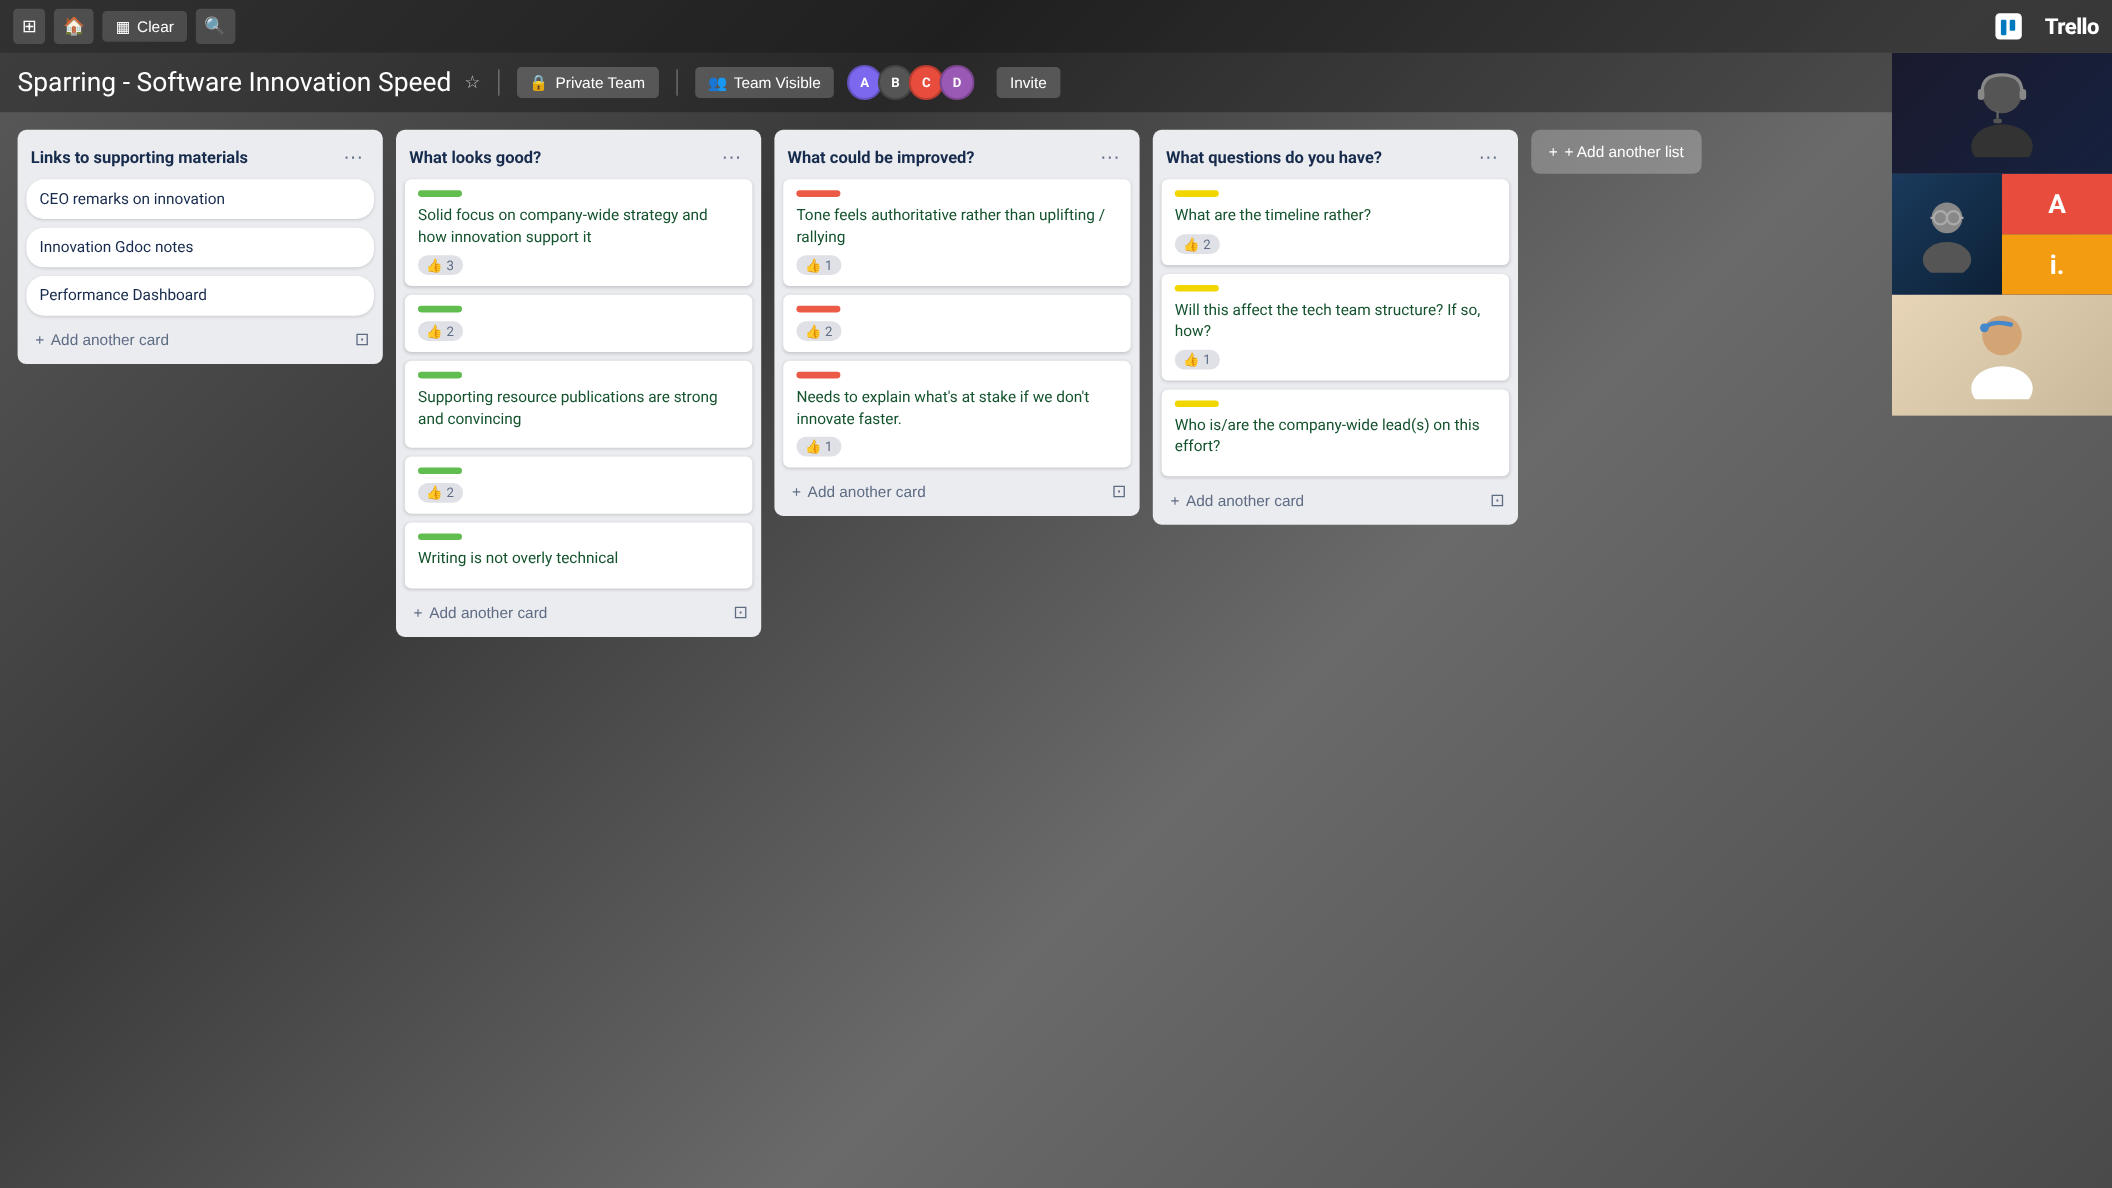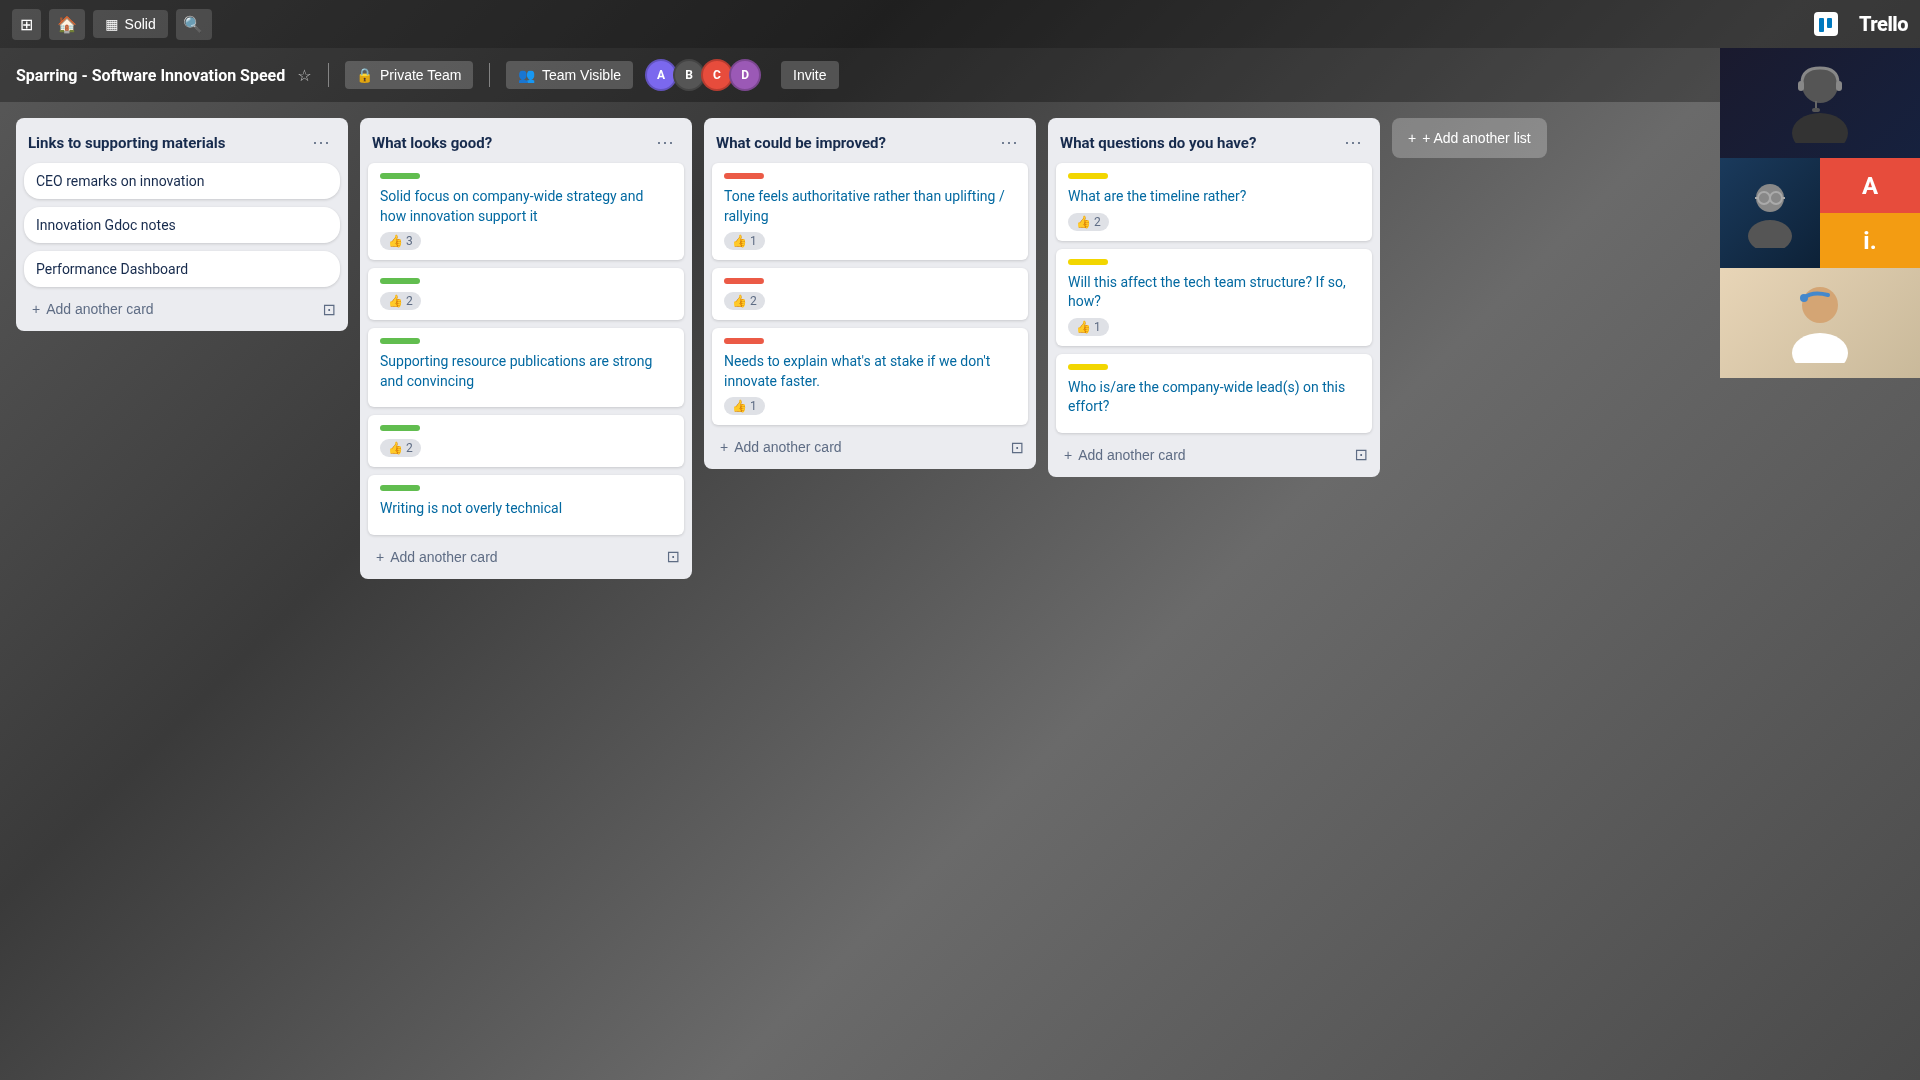--- a/index.html
+++ b/index.html
@@ -83,22 +83,22 @@
       background: rgba(0,0,0,0.3);
       height: 54px;
       display: flex;
       align-items: center;
       padding: 0 16px;
       gap: 12px;
     }
 
     .board-title {
       color: white;
-      font-size: 16px;
-      font-weight: 700;
+      font-size: 24px;
+      font-weight: 400;
     }
 
     .board-star {
       color: rgba(255,255,255,0.7);
       font-size: 16px;
       cursor: pointer;
       background: none;
       border: none;
     }
 
@@ -215,21 +215,21 @@
       margin-bottom: 8px;
       width: 40px;
     }
 
     .label-green { background: #61bd4f; }
     .label-red { background: #eb5a46; }
     .label-yellow { background: #f2d600; }
 
     .card-text {
       font-size: 14px;
-      color: #0369a1;
+      color: #14532d;
       line-height: 1.4;
       margin-bottom: 6px;
     }
 
     .card-footer {
       display: flex;
       align-items: center;
       gap: 8px;
       margin-top: 6px;
     }
@@ -413,21 +413,21 @@
 <body>
 
 <div class="bg-image"></div>
 
 <nav class="topnav">
   <div class="topnav-left">
     <button class="nav-icon-btn">⊞</button>
     <button class="nav-icon-btn">🏠</button>
     <button class="nav-boards">
       <span>▦</span>
-      <span>Solid</span>
+      <span>Clear</span>
     </button>
     <button class="nav-search">🔍</button>
   </div>
   <div class="trello-logo">
     <div class="trello-icon">
       <div class="trello-icon-inner">
         <div class="trello-bar" style="height:14px;margin-top:2px;"></div>
         <div class="trello-bar" style="height:10px;margin-top:2px;"></div>
       </div>
     </div>

